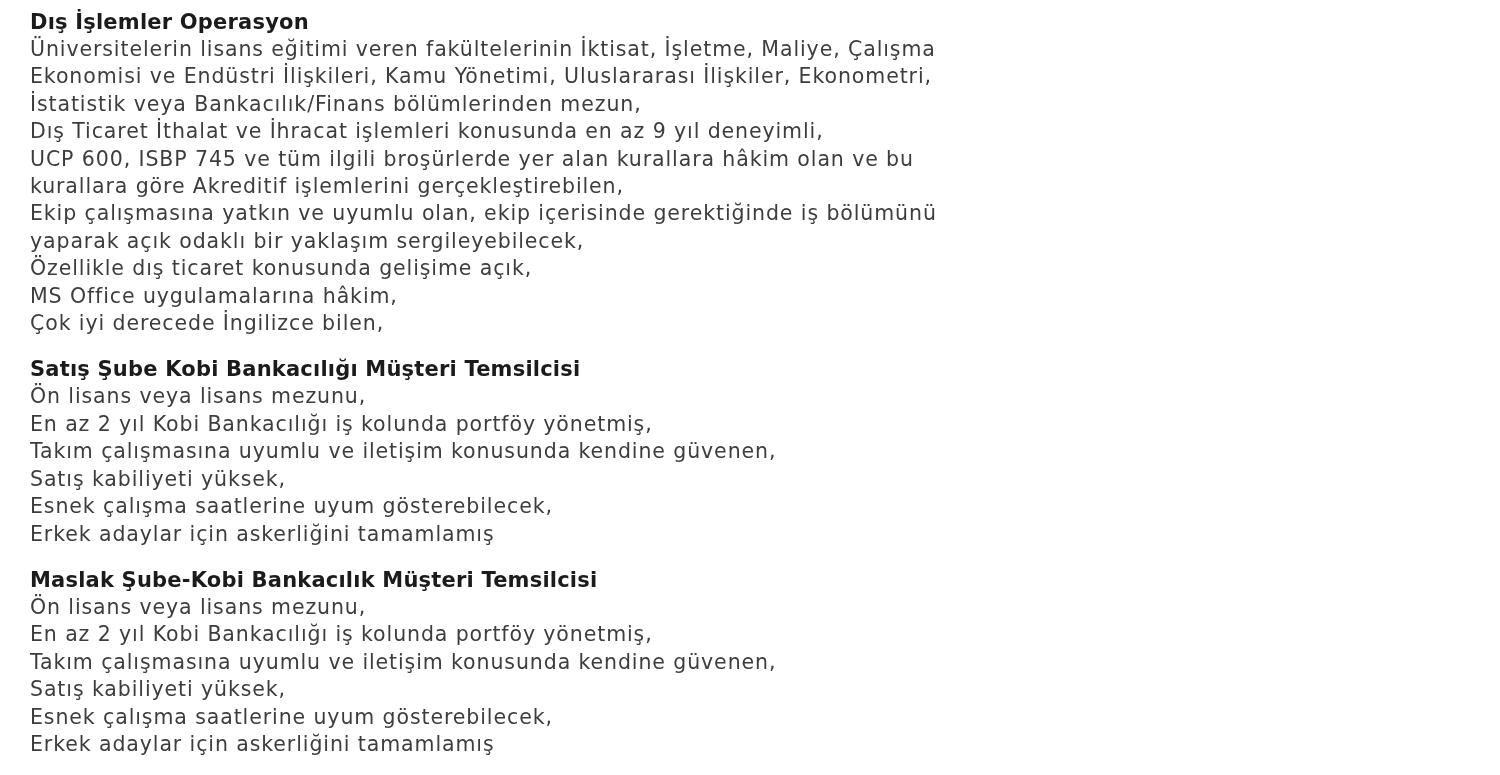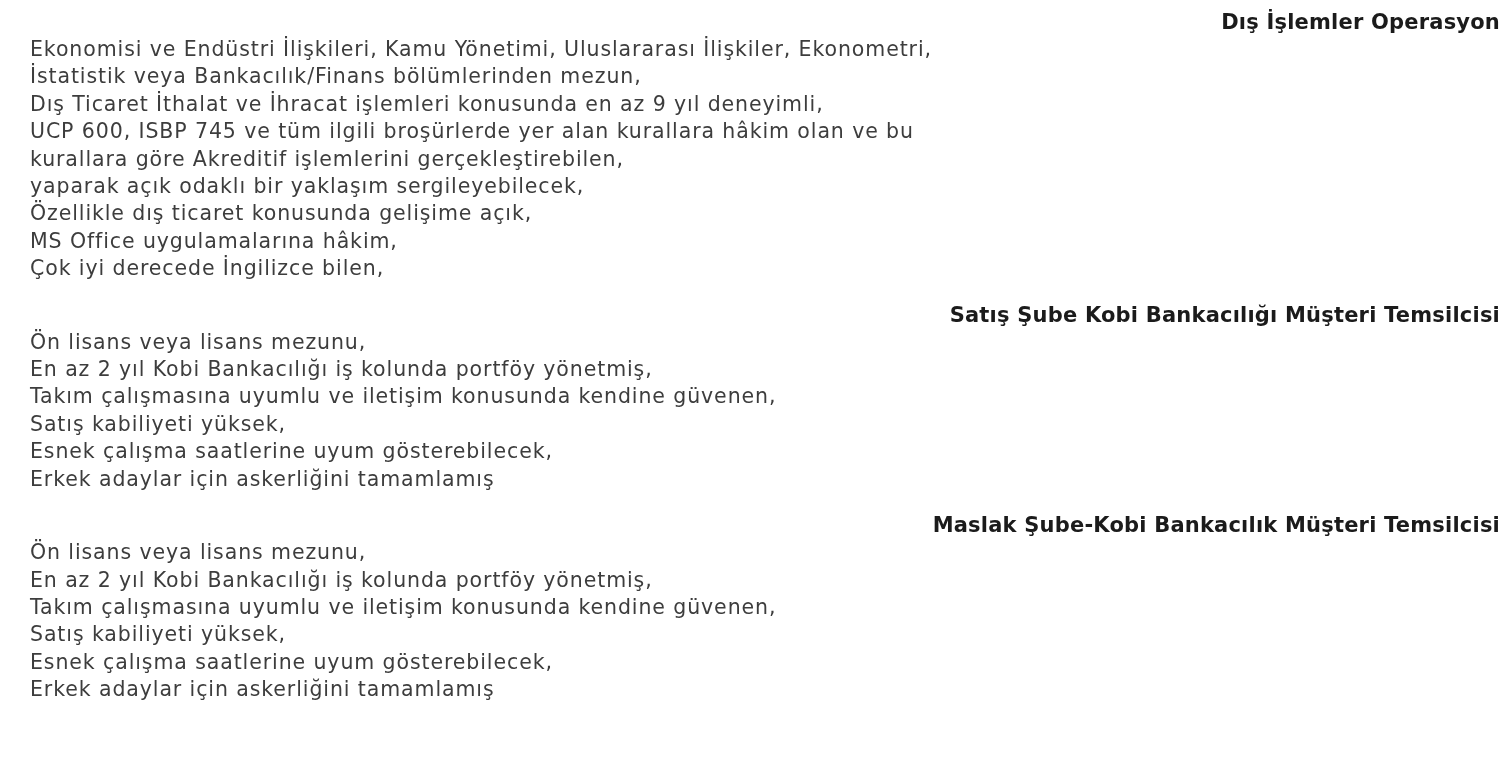--- a/index.html
+++ b/index.html
@@ -20,21 +20,20 @@
     .section {
       margin: 0 0 18px 0;
     }
     .section-title {
       font-weight: bold;
       font-size: 21px;
       color: #1b1b1b;
       line-height: 28px;
       letter-spacing: 0.2px;
       margin: 0;
-      text-align: right;
     }
     .req-list {
       list-style: none;
       margin: 0;
       padding: 0;
     }
     .req-item {
       font-size: 20.5px;
       color: #3d3d3d;
       line-height: 27.4px;
@@ -43,25 +42,27 @@
     }
   </style>
 </head>
 <body>
 
 <div class="page">
 
   <section class="section">
     <h2 class="section-title">Dış İşlemler Operasyon</h2>
     <ul class="req-list">
+      <li class="req-item">Üniversitelerin lisans eğitimi veren fakültelerinin İktisat, İşletme, Maliye, Çalışma</li>
       <li class="req-item">Ekonomisi ve Endüstri İlişkileri, Kamu Yönetimi, Uluslararası İlişkiler, Ekonometri,</li>
       <li class="req-item">İstatistik veya Bankacılık/Finans bölümlerinden mezun,</li>
       <li class="req-item">Dış Ticaret İthalat ve İhracat işlemleri konusunda en az 9 yıl deneyimli,</li>
       <li class="req-item">UCP 600, ISBP 745 ve tüm ilgili broşürlerde yer alan kurallara hâkim olan ve bu</li>
       <li class="req-item">kurallara göre Akreditif işlemlerini gerçekleştirebilen,</li>
+      <li class="req-item">Ekip çalışmasına yatkın ve uyumlu olan, ekip içerisinde gerektiğinde iş bölümünü</li>
       <li class="req-item">yaparak açık odaklı bir yaklaşım sergileyebilecek,</li>
       <li class="req-item">Özellikle dış ticaret konusunda gelişime açık,</li>
       <li class="req-item">MS Office uygulamalarına hâkim,</li>
       <li class="req-item">Çok iyi derecede İngilizce bilen,</li>
     </ul>
   </section>
 
   <section class="section">
     <h2 class="section-title">Satış Şube Kobi Bankacılığı Müşteri Temsilcisi</h2>
     <ul class="req-list">

